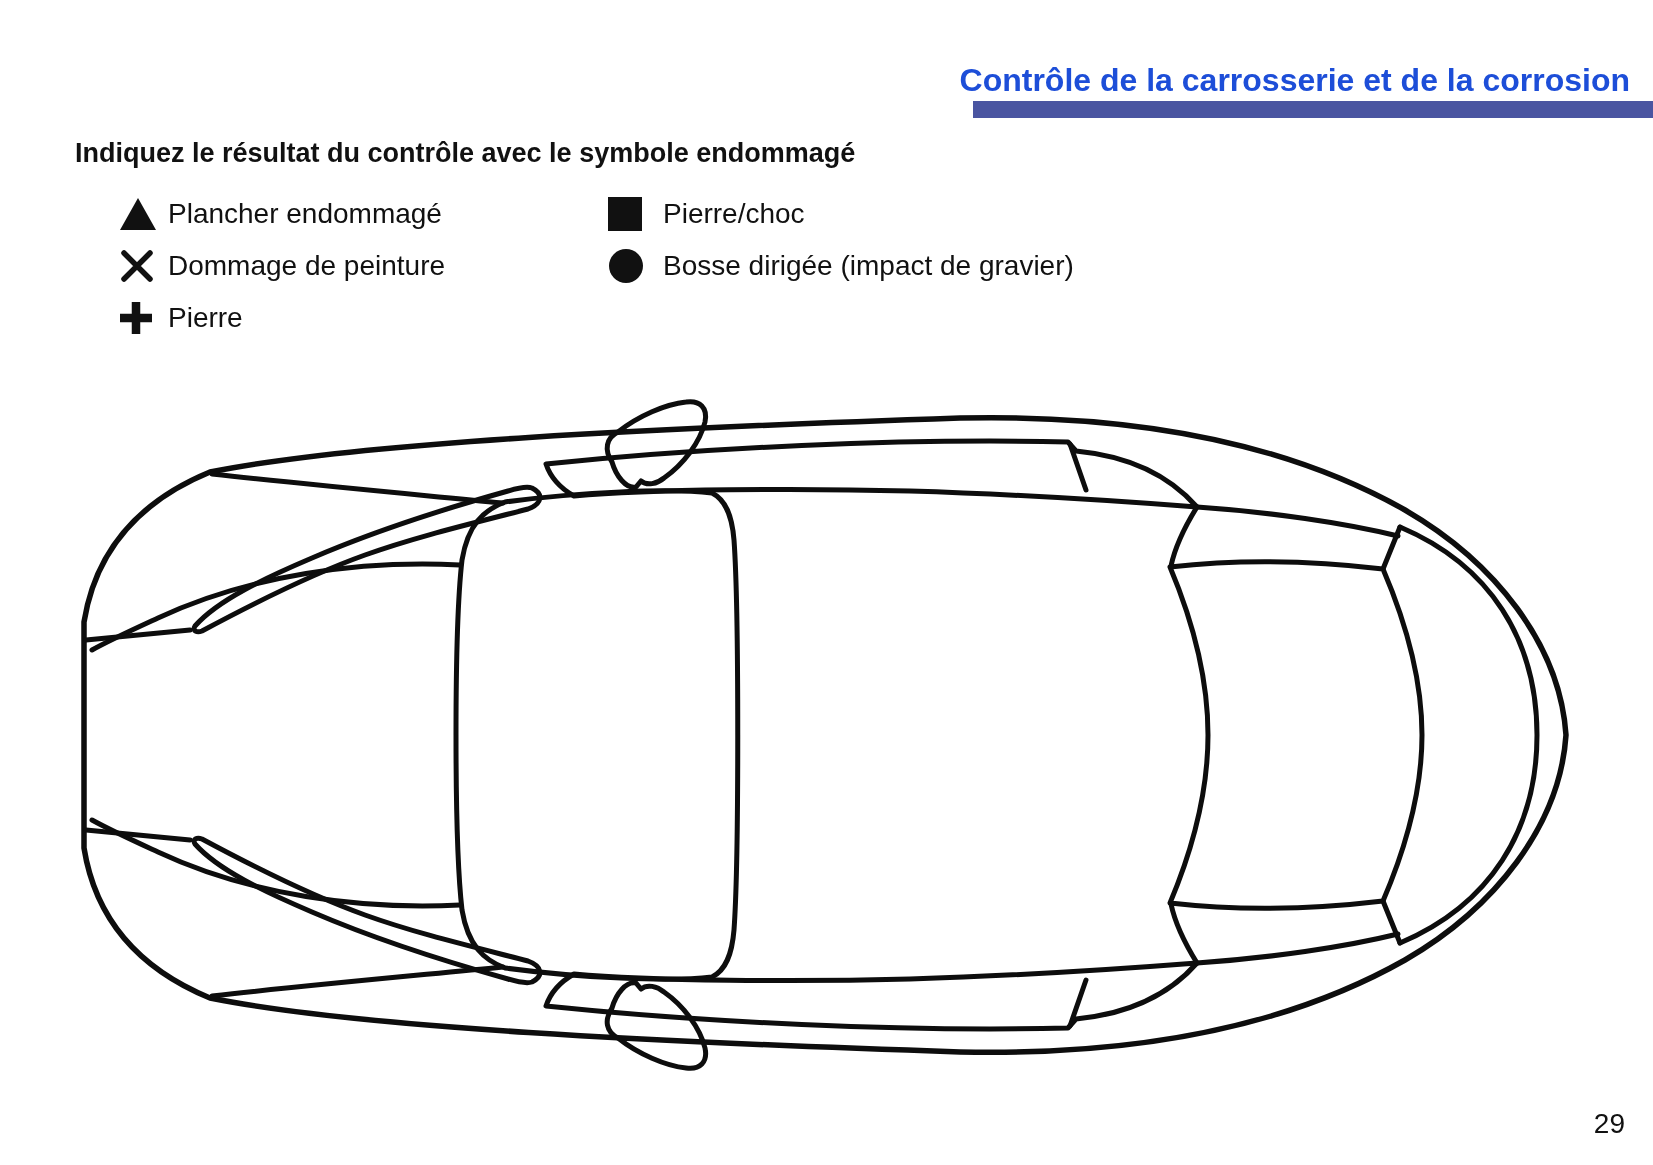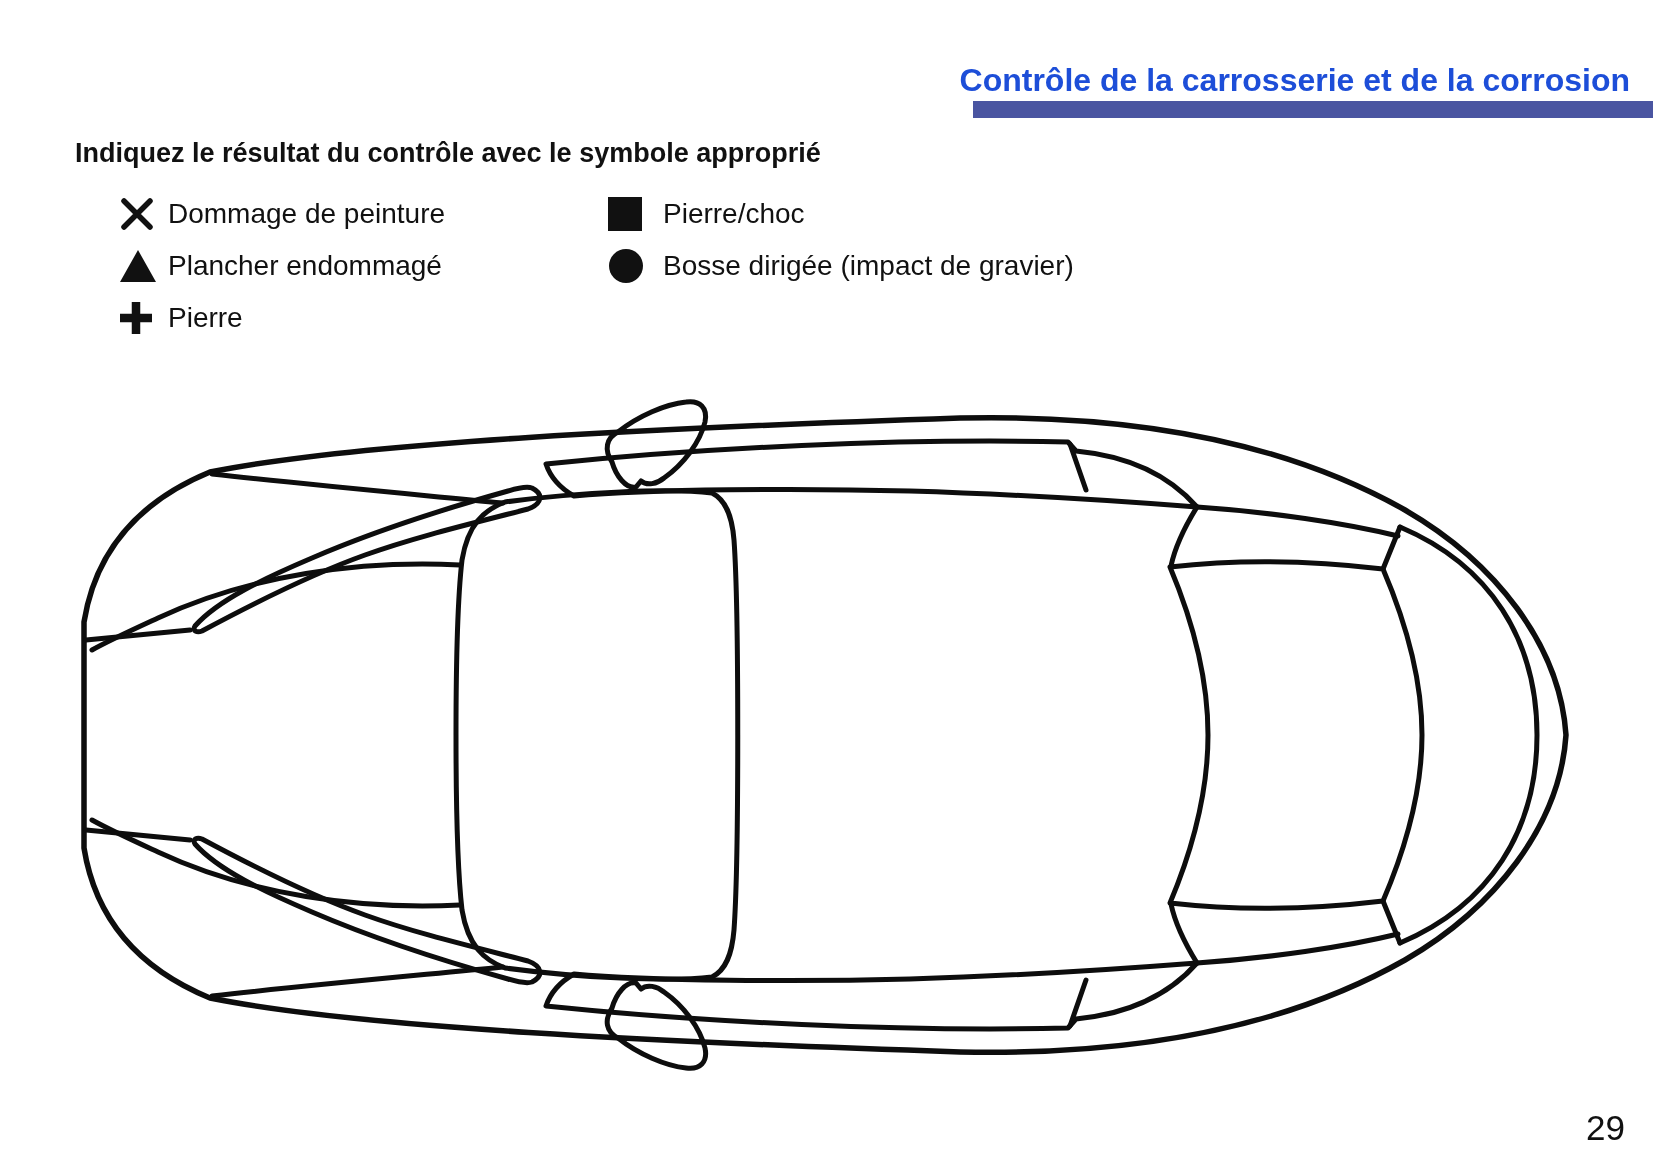--- a/index.html
+++ b/index.html
@@ -53,49 +53,49 @@
     white-space:nowrap;
   }
   .car-diagram {
     position:absolute;
     left:60px; top:390px;
     width:1530px; height:690px;
   }
   .page-number {
     position:absolute;
     top:1108px; right:28px;
-    font-size:35px;
+    font-size:28px;
     white-space:nowrap;
     text-align:center;
   }
 </style>
 </head>
 <body>
 
 <div class="title">Contrôle de la carrosserie et de la corrosion</div>
 <div class="accent-bar" style="background: rgb(74, 85, 161);"></div>
 
-<div class="instruction">Indiquez le résultat du contrôle avec le symbole approprié</div>
+<div class="instruction">Indiquez le résultat du contrôle avec le symbole endommagé</div>
 
 <div class="legend-col col1">
+  <div class="legend-row">
+    <span class="legend-sym">
+      <svg width="40" height="36" viewBox="0 0 40 36">
+        <path d="M20 2 L38 34 L2 34 Z" fill="#111"></path>
+      </svg>
+    </span>
+    <span class="legend-label">Plancher endommagé</span>
+  </div>
   <div class="legend-row">
     <span class="legend-sym">
       <svg width="38" height="38" viewBox="0 0 38 38">
         <path d="M6 6 L32 32 M32 6 L6 32" stroke="#111" stroke-width="5.5" stroke-linecap="round" fill="none"></path>
       </svg>
     </span>
     <span class="legend-label">Dommage de peinture</span>
-  </div>
-  <div class="legend-row">
-    <span class="legend-sym">
-      <svg width="40" height="36" viewBox="0 0 40 36">
-        <path d="M20 2 L38 34 L2 34 Z" fill="#111"></path>
-      </svg>
-    </span>
-    <span class="legend-label">Plancher endommagé</span>
   </div>
   <div class="legend-row">
     <span class="legend-sym">
       <svg width="36" height="36" viewBox="0 0 36 36">
         <path d="M18 2 V34 M2 18 H34" stroke="#111" stroke-width="8.5" stroke-linecap="butt" fill="none"></path>
       </svg>
     </span>
     <span class="legend-label">Pierre</span>
   </div>
 </div>

